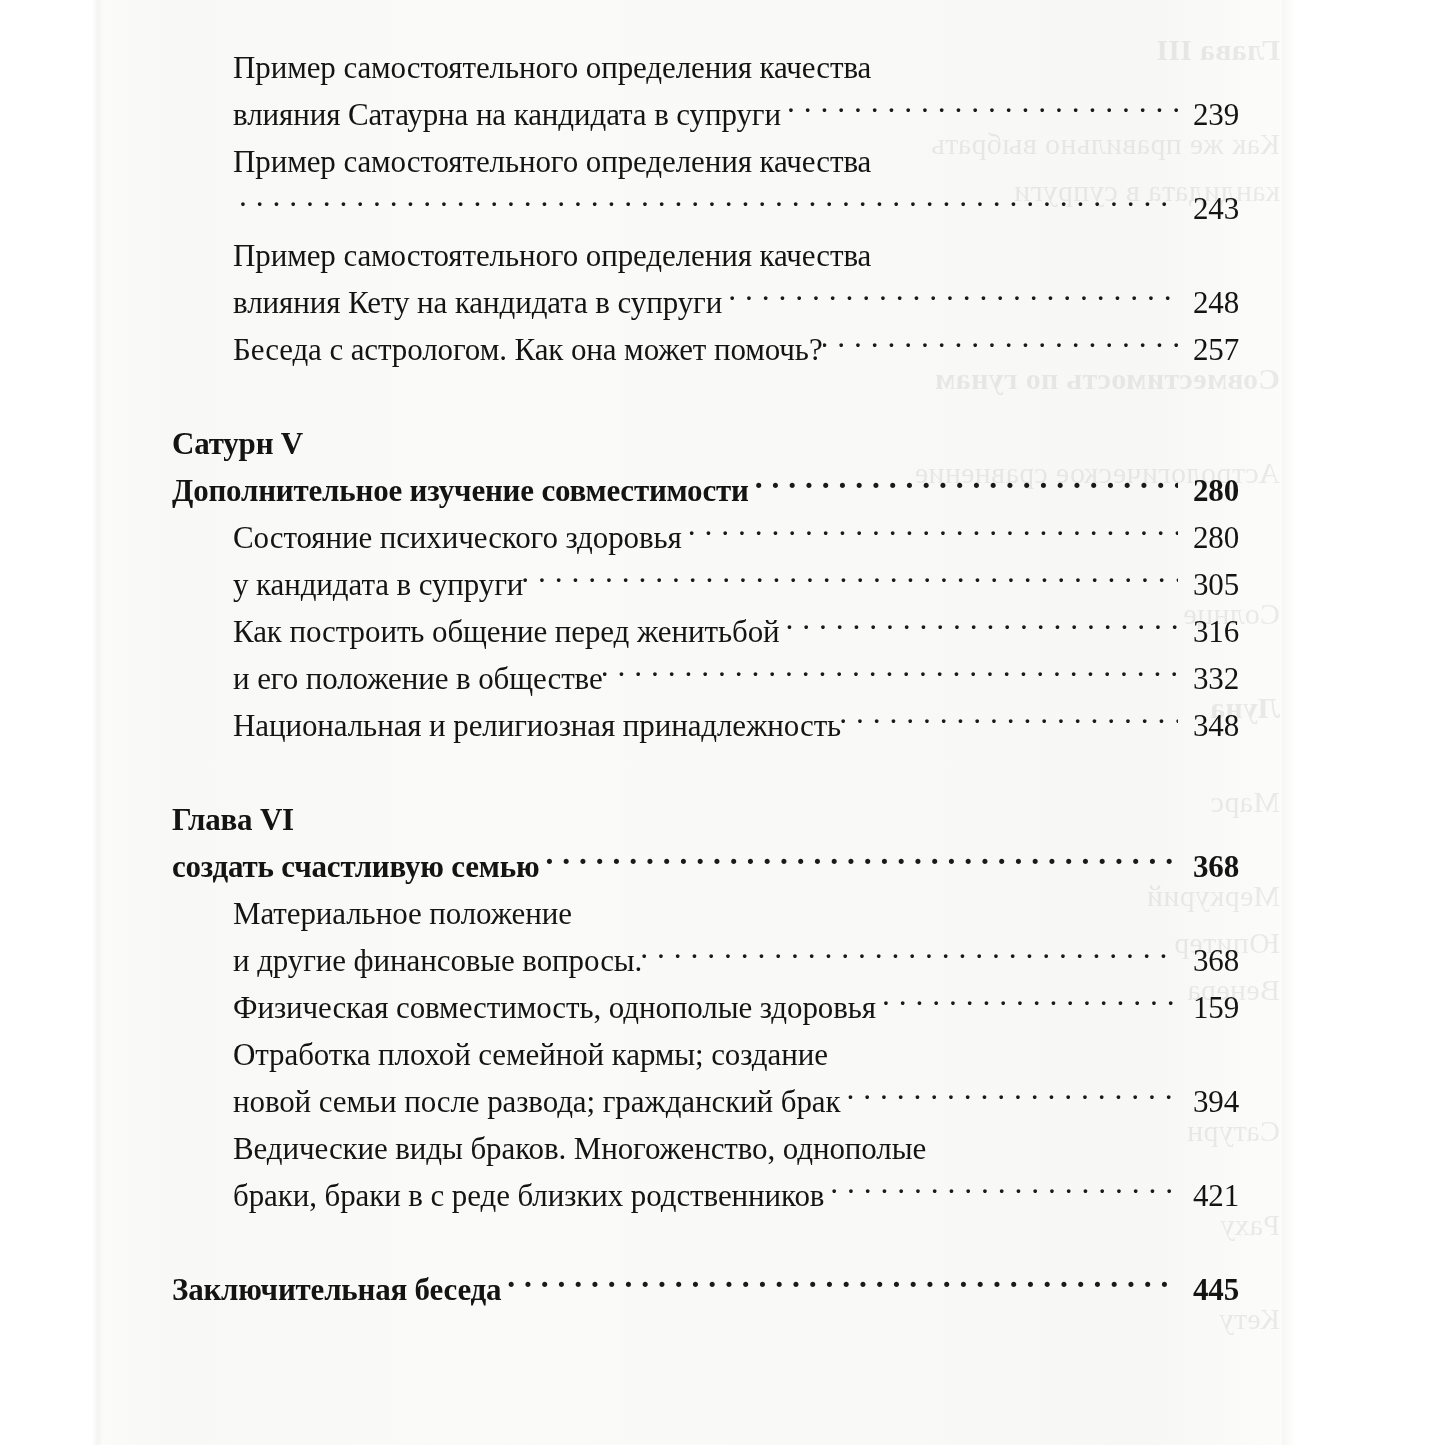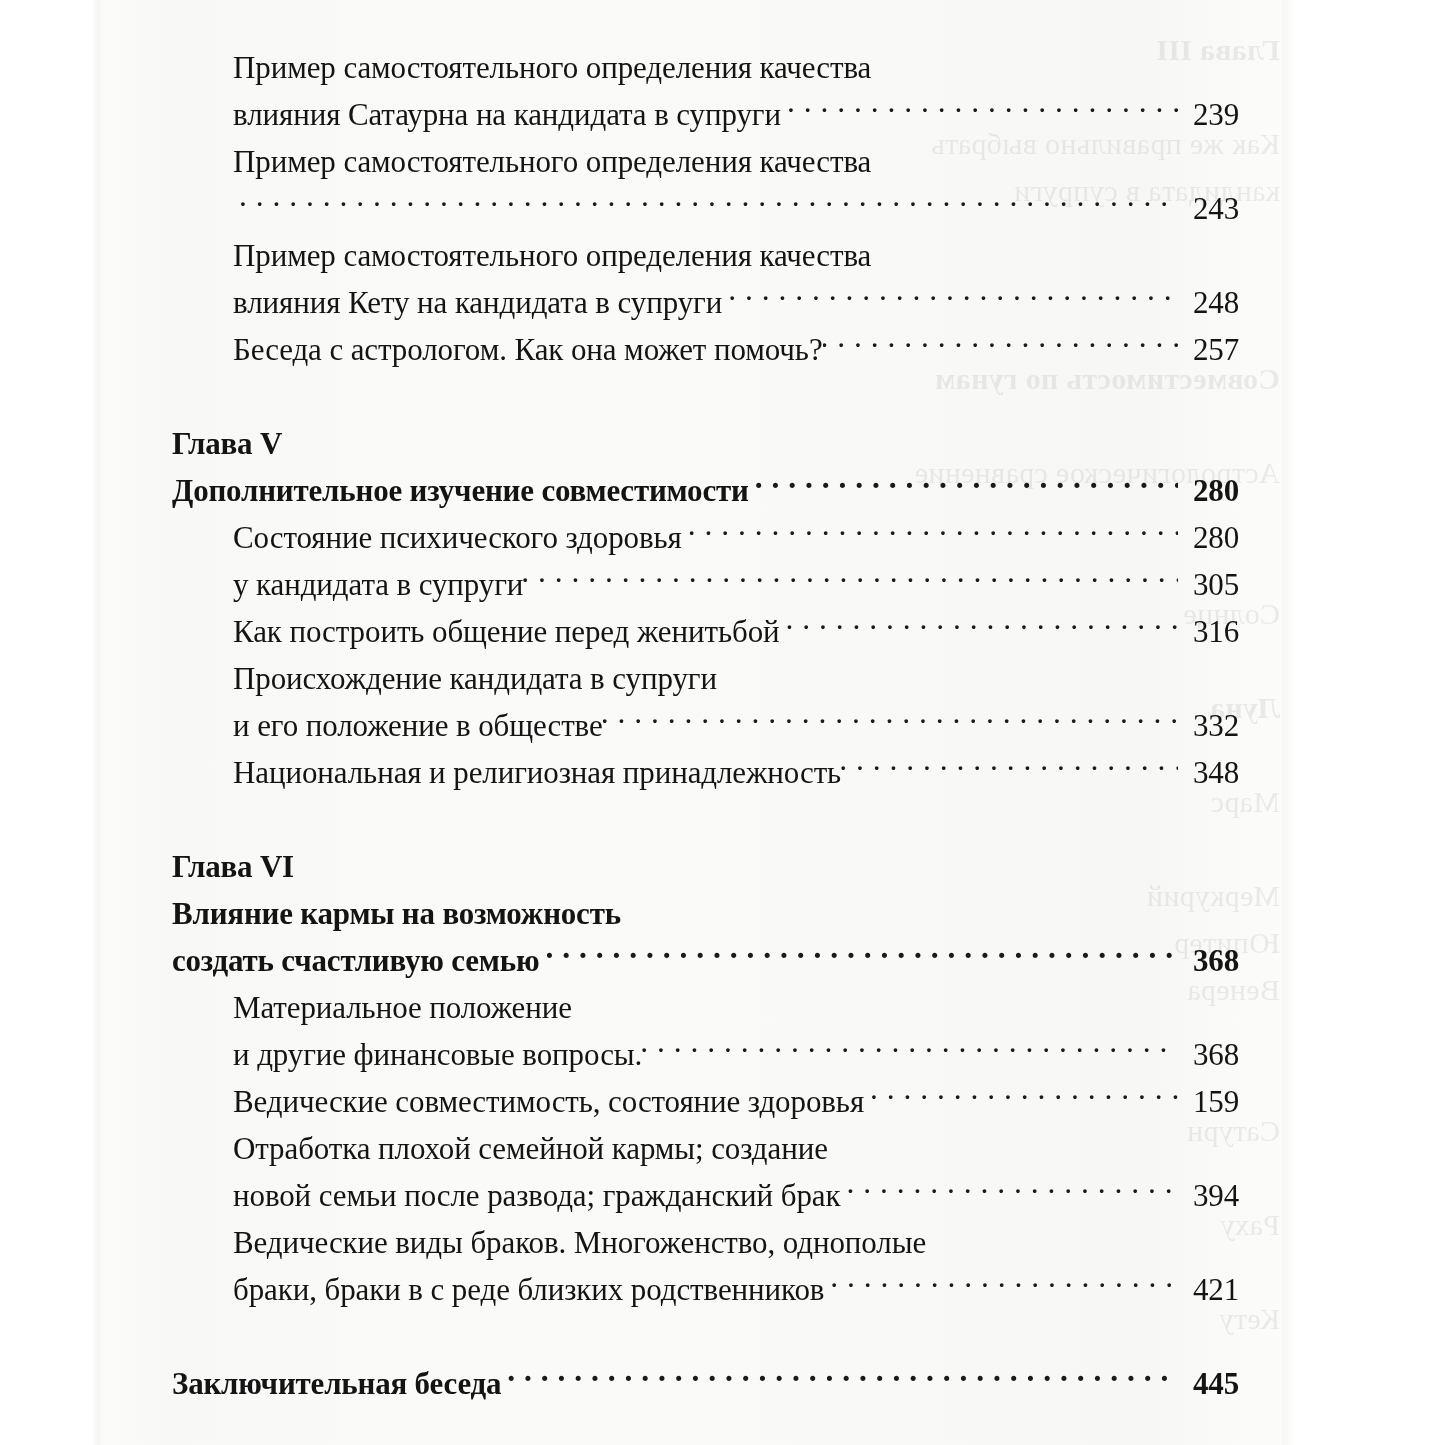--- a/index.html
+++ b/index.html
@@ -197,77 +197,71 @@
         <span class="leader"></span>
         <span class="pageno">248</span>
       </div>
       <div class="row indent">
         <span class="label">Беседа с астрологом. Как она может помочь?</span>
         <span class="leader tight"></span>
         <span class="pageno">257</span>
       </div>
       <div class="gap"></div>
       <div class="row bold plain">
-        <span class="label">Глава V</span>
+        <span class="label">Сатурн V</span>
       </div>
       <div class="row bold">
         <span class="label">Дополнительное изучение совместимости</span>
         <span class="leader"></span>
         <span class="pageno">280</span>
       </div>
       <div class="row indent">
         <span class="label">Состояние психического здоровья</span>
         <span class="leader"></span>
         <span class="pageno">280</span>
       </div>
       <div class="row indent">
         <span class="label">у кандидата в супруги</span>
         <span class="leader tight"></span>
         <span class="pageno">305</span>
       </div>
       <div class="row indent">
         <span class="label">Как построить общение перед женитьбой</span>
         <span class="leader"></span>
         <span class="pageno">316</span>
-      </div>
-      <div class="row indent plain">
-        <span class="label">Происхождение кандидата в супруги</span>
       </div>
       <div class="row indent">
         <span class="label">и его положение в обществе</span>
         <span class="leader tight"></span>
         <span class="pageno">332</span>
       </div>
       <div class="row indent">
         <span class="label">Национальная и религиозная принадлежность</span>
         <span class="leader tight"></span>
         <span class="pageno">348</span>
       </div>
       <div class="gap"></div>
       <div class="row bold plain">
         <span class="label">Глава VI</span>
       </div>
-      <div class="row bold plain">
-        <span class="label">Влияние кармы на возможность</span>
-      </div>
       <div class="row bold">
         <span class="label">создать счастливую семью</span>
         <span class="leader"></span>
         <span class="pageno">368</span>
       </div>
       <div class="row indent plain">
         <span class="label">Материальное положение</span>
       </div>
       <div class="row indent">
         <span class="label">и другие финансовые вопросы.</span>
         <span class="leader tight"></span>
         <span class="pageno">368</span>
       </div>
       <div class="row indent">
-        <span class="label">Ведические совместимость, состояние здоровья</span>
+        <span class="label">Физическая совместимость, однополые здоровья</span>
         <span class="leader"></span>
         <span class="pageno">159</span>
       </div>
       <div class="row indent plain">
         <span class="label">Отработка плохой семейной кармы; создание</span>
       </div>
       <div class="row indent">
         <span class="label">новой семьи после развода; гражданский брак</span>
         <span class="leader"></span>
         <span class="pageno">394</span>

